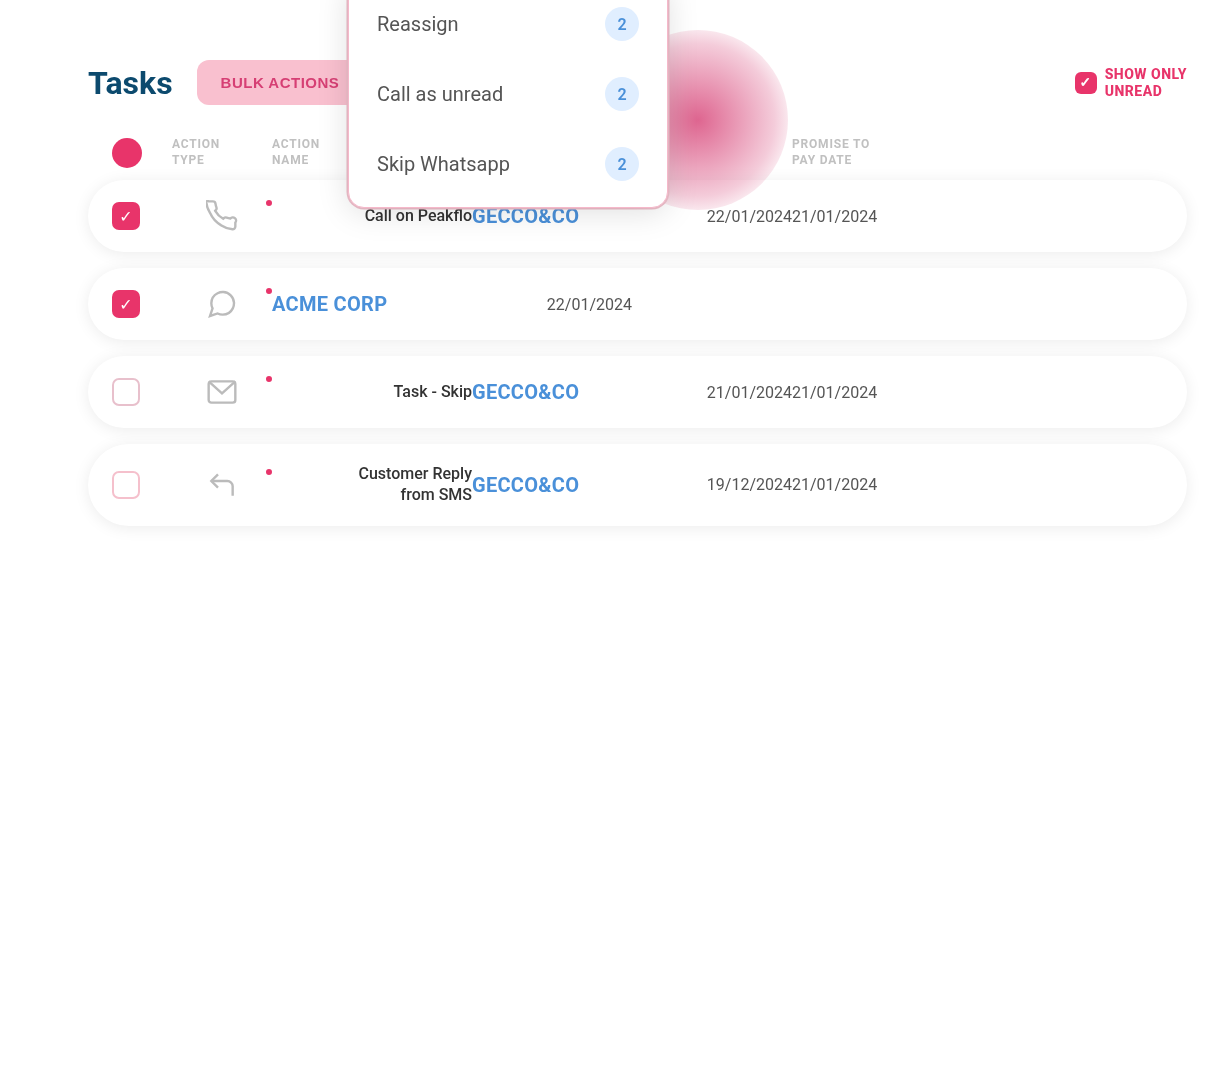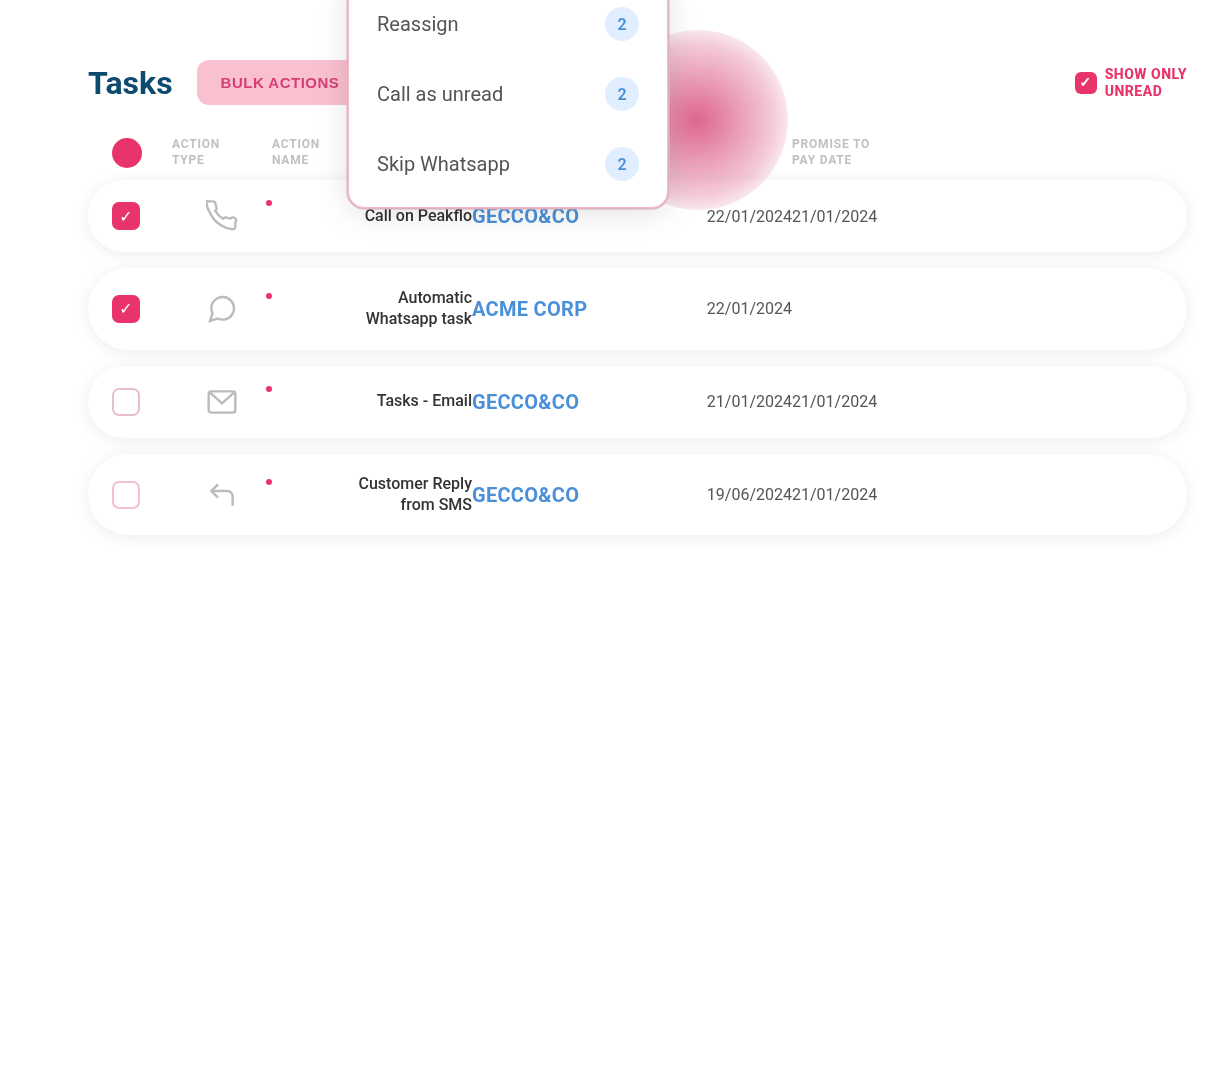--- a/index.html
+++ b/index.html
@@ -325,54 +325,53 @@
     <div class="task-row">
       <div class="task-checkbox">
         <div class="checkbox-square">✓</div>
       </div>
       <div class="action-icon-wrap">
         <svg width="32" height="32" viewBox="0 0 24 24" fill="none" stroke="#bbb" stroke-width="1.8" class="icon-svg">
           <path d="M21 11.5a8.38 8.38 0 01-.9 3.8 8.5 8.5 0 01-7.6 4.7 8.38 8.38 0 01-3.8-.9L3 21l1.9-5.7a8.38 8.38 0 01-.9-3.8 8.5 8.5 0 014.7-7.6 8.38 8.38 0 013.8-.9h.5a8.48 8.48 0 018 8v.5z"></path>
         </svg>
         <span class="dot"></span>
       </div>
-      <div class="action-name">Automatic<br>Whatsapp task</div>
       <div class="customer-name">ACME CORP</div>
       <div class="date-cell">22/01/2024</div>
       <div class="promise-date-cell"></div>
     </div>
 
     <div class="task-row">
       <div class="task-checkbox">
         <div class="checkbox-empty"></div>
       </div>
       <div class="action-icon-wrap">
         <svg width="32" height="32" viewBox="0 0 24 24" fill="none" stroke="#bbb" stroke-width="1.8" class="icon-svg">
           <rect x="2" y="4" width="20" height="16" rx="2"></rect>
           <polyline points="2,4 12,13 22,4"></polyline>
         </svg>
         <span class="dot"></span>
       </div>
-      <div class="action-name">Tasks - Email</div>
+      <div class="action-name">Task - Skip</div>
       <div class="customer-name">GECCO&amp;CO</div>
       <div class="date-cell">21/01/2024</div>
       <div class="promise-date-cell">21/01/2024</div>
     </div>
 
     <div class="task-row">
       <div class="task-checkbox">
         <div class="checkbox-empty" style="border-color: #f5c0cc;"></div>
       </div>
       <div class="action-icon-wrap">
         <svg width="32" height="32" viewBox="0 0 24 24" fill="none" stroke="#bbb" stroke-width="1.8" class="icon-svg">
           <polyline points="9,14 4,9 9,4"></polyline>
           <path d="M20 20v-7a4 4 0 00-4-4H4"></path>
         </svg>
         <span class="dot"></span>
       </div>
       <div class="action-name">Customer Reply<br>from SMS</div>
       <div class="customer-name">GECCO&amp;CO</div>
-      <div class="date-cell">19/06/2024</div>
+      <div class="date-cell">19/12/2024</div>
       <div class="promise-date-cell">21/01/2024</div>
     </div>
 
   </div>
 </div>
 
 </body></html>

